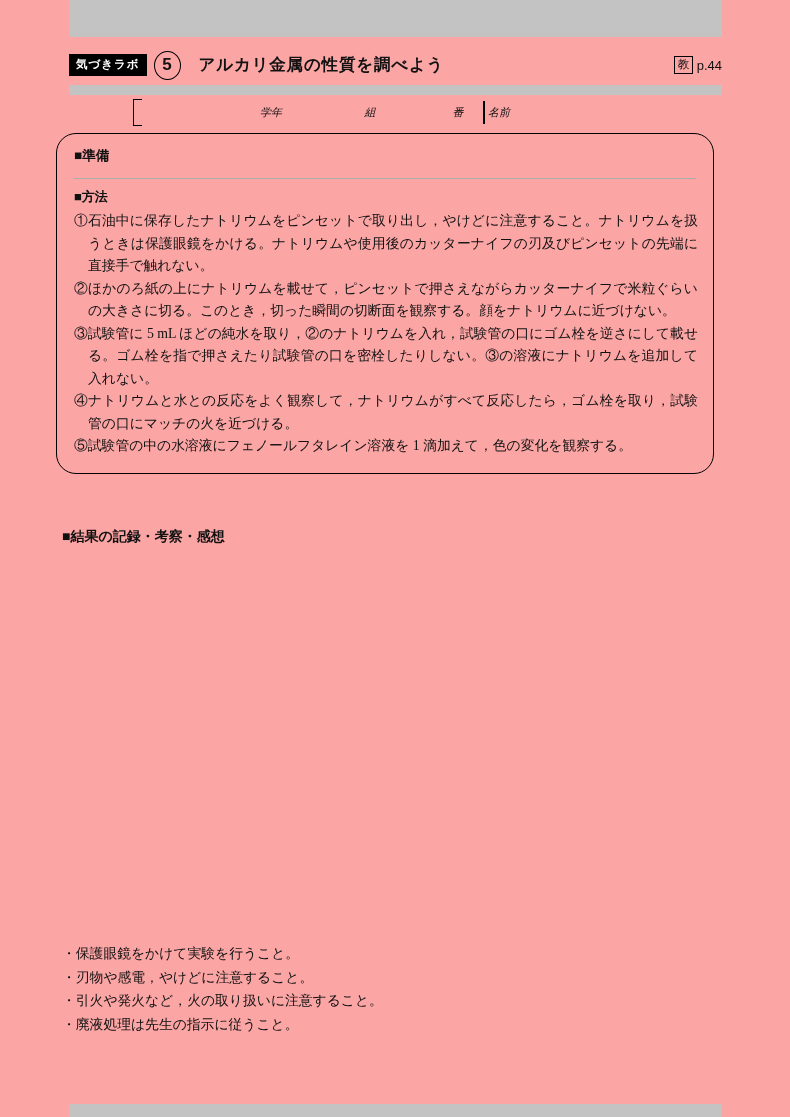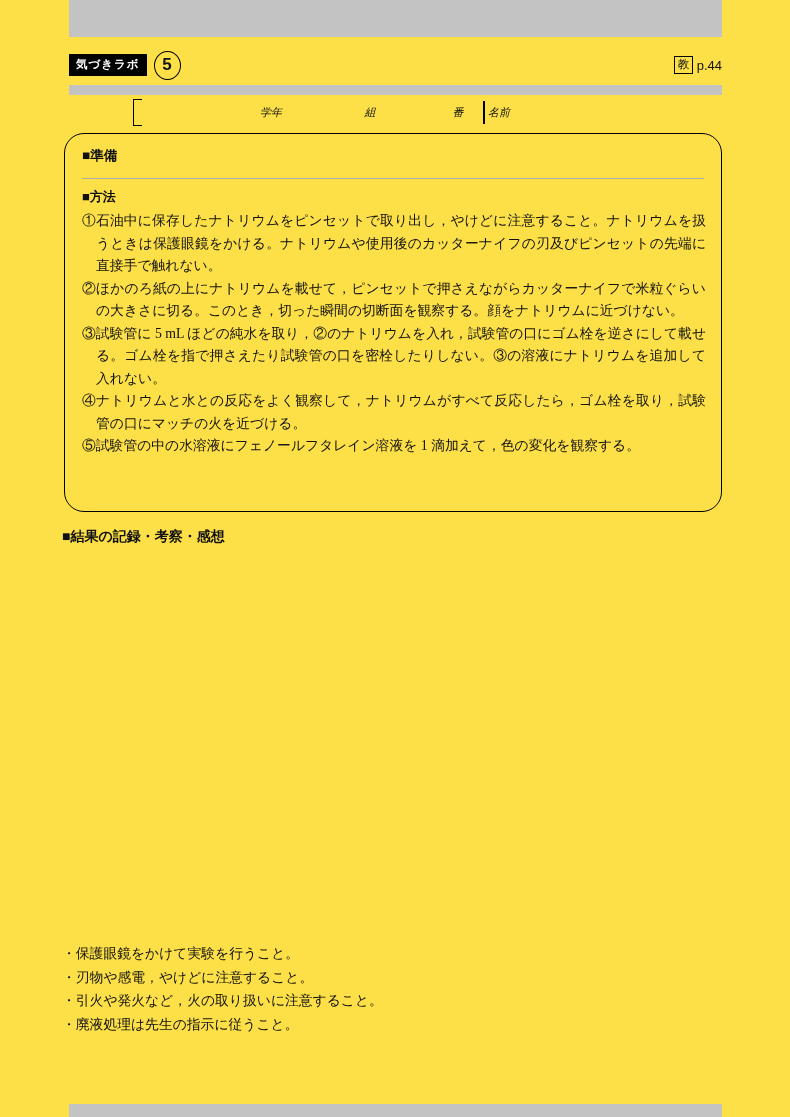--- a/index.html
+++ b/index.html
@@ -1,16 +1,16 @@
 <!DOCTYPE html>
 <html lang="ja"><head>
 <meta charset="utf-8">
 <style>
   html,body{margin:0;padding:0;background:#fff;}
-  #page{position:relative;width:790px;height:1117px;background:#fde047;overflow:hidden;
+  #page{position:relative;width:790px;height:1117px;background:#fca5a5;overflow:hidden;
         font-family:"Liberation Serif","DejaVu Serif",serif;color:#111;}
 
   
   .band-top{position:absolute;left:69px;top:0;width:653px;height:37px;background:#c3c3c3;}
   .band-bottom{position:absolute;left:69px;top:1104px;width:653px;height:13px;background:#c3c3c3;}
 
   
   .header{position:absolute;left:69px;top:49px;width:653px;height:32px;display:flex;align-items:center;}
   .badge{background:#000;color:#fff;font-family:"Liberation Sans",sans-serif;font-weight:bold;
          font-size:11.5px;line-height:1;padding:5px 7px 6px;letter-spacing:1px;flex:none;}
@@ -33,21 +33,21 @@
   .brk-left{left:0;border-left:1.8px solid #000;}
   .brk-right{right:0;border-right:1.8px solid #000;}
   .nlbl{position:absolute;top:6px;white-space:nowrap;}
   .nlbl-grade{left:138px;transform:translateX(-50%);}
   .nlbl-class{left:237px;transform:translateX(-50%);}
   .nlbl-number{left:325px;transform:translateX(-50%);}
   .nlbl-name{left:355px;}
   .vdiv{position:absolute;left:350px;top:2px;width:1.6px;height:23px;background:#000;}
 
   
-  .main-box{position:absolute;left:64px;top:133px;width:658px;height:379px;box-sizing:border-box;
+  .main-box{position:absolute;left:56px;top:133px;width:658px;height:341px;box-sizing:border-box;
             border:1.7px solid #000;border-radius:20px;padding:11px 15px 0 17px;}
   .prep-row{display:flex;font-size:13.8px;line-height:22px;}
   .prep-head{font-family:"Liberation Sans",sans-serif;font-weight:bold;font-size:13.5px;
              width:63px;flex:none;}
   .prep-items{flex:1;}
   .prep-item{display:flex;}
   .prep-label{width:52px;flex:none;}
   .prep-text{flex:1;}
   .divider{height:1px;background:#adadad;margin:11px 2px 7px 0;}
   .method-head{font-family:"Liberation Sans",sans-serif;font-weight:bold;font-size:13px;
@@ -66,20 +66,21 @@
 </head>
 <body>
 
 <div id="page">
 
   <div class="band-top"></div>
 
   <div class="header">
     <span class="badge">気づきラボ</span>
     <span class="numcircle">5</span>
+    <span class="doc-title">アルカリ金属の性質を調べよう</span>
     <span class="pageref">
       <span class="kyo-box">教</span>
       <span>p.44</span>
     </span>
   </div>
 
   <div class="graybar"></div>
 
   <div class="name-row">
     <span class="brk brk-left"></span>

